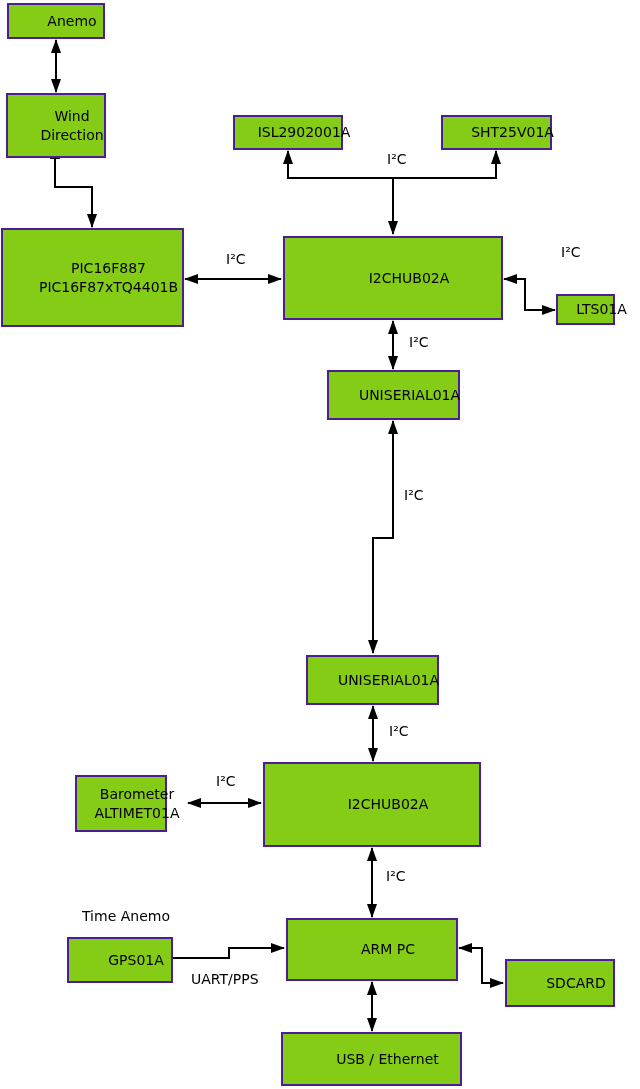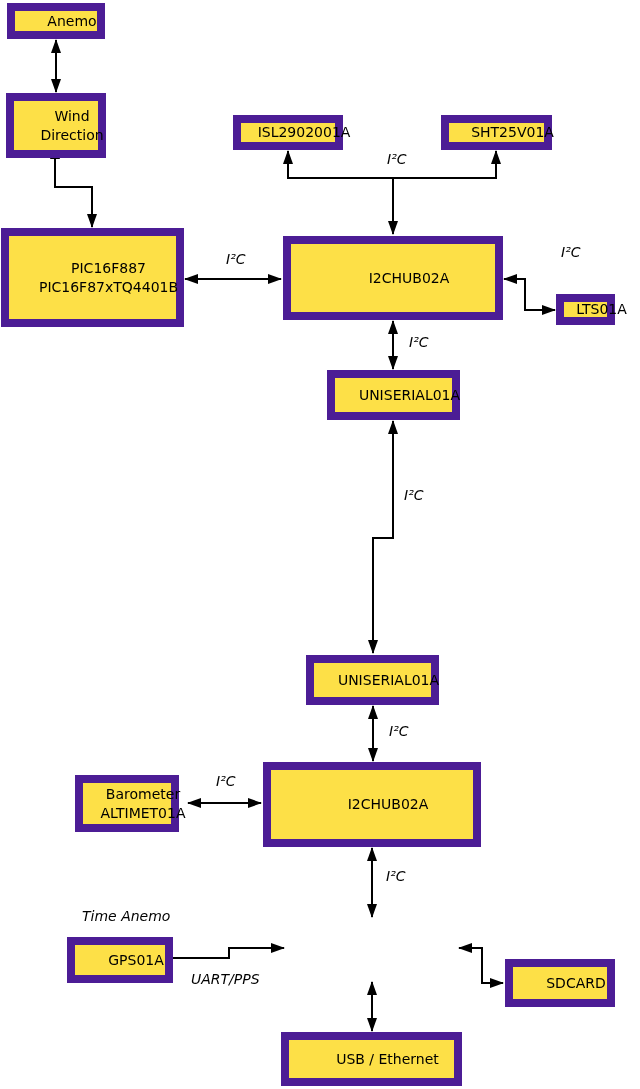--- a/index.html
+++ b/index.html
@@ -13,37 +13,36 @@
     overflow: hidden;
   }
   .wires {
     position: absolute;
     left: 0; top: 0;
     width: 640px; height: 1089px;
   }
   .node {
     position: absolute;
     box-sizing: border-box;
-    background: #fde047;
-    border: 8px solid #4c1d95;
+    background: #84cc16;
+    border: 2px solid #4c1d95;
     display: flex;
     align-items: center;
     justify-content: center;
     text-align: center;
     font-size: 14px;
     line-height: 1.3;
     white-space: pre-line;
     padding-left: 32px;
   }
   .lbl {
     position: absolute;
     font-size: 14px;
     line-height: 1.2;
     white-space: nowrap;
-    font-style: italic;
   }
   svg path.wire {
     stroke: #000000;
     stroke-width: 2;
     fill: none;
   }
 </style>
 </head>
 <body>
 
@@ -78,23 +77,24 @@
 Direction</div>
   <div class="node" style="left:1px;top:228px;width:183px;height:99px">PIC16F887
 PIC16F87xTQ4401B</div>
   <div class="node" style="left:233px;top:115px;width:110px;height:35px">ISL2902001A</div>
   <div class="node" style="left:441px;top:115px;width:111px;height:35px">SHT25V01A</div>
   <div class="node" style="left:283px;top:236px;width:220px;height:84px">I2CHUB02A</div>
   <div class="node" style="left:556px;top:294px;width:59px;height:31px">LTS01A</div>
   <div class="node" style="left:327px;top:370px;width:133px;height:50px">UNISERIAL01A</div>
   <div class="node" style="left:306px;top:655px;width:133px;height:50px">UNISERIAL01A</div>
   <div class="node" style="left:263px;top:762px;width:218px;height:85px">I2CHUB02A</div>
-  <div class="node" style="left:75px;top:775px;width:104px;height:57px">Barometer
+  <div class="node" style="left:75px;top:775px;width:92px;height:57px">Barometer
 ALTIMET01A</div>
   <div class="node" style="left:67px;top:937px;width:106px;height:46px">GPS01A</div>
+  <div class="node" style="left:286px;top:918px;width:172px;height:63px">ARM PC</div>
   <div class="node" style="left:505px;top:959px;width:110px;height:48px">SDCARD</div>
   <div class="node" style="left:281px;top:1032px;width:181px;height:54px">USB / Ethernet</div>
 
   <span class="lbl" style="left:387px;top:151px">I²C</span>
   <span class="lbl" style="left:226px;top:251px">I²C</span>
   <span class="lbl" style="left:561px;top:244px">I²C</span>
   <span class="lbl" style="left:409px;top:334px">I²C</span>
   <span class="lbl" style="left:404px;top:487px">I²C</span>
   <span class="lbl" style="left:389px;top:723px">I²C</span>
   <span class="lbl" style="left:216px;top:773px">I²C</span>

